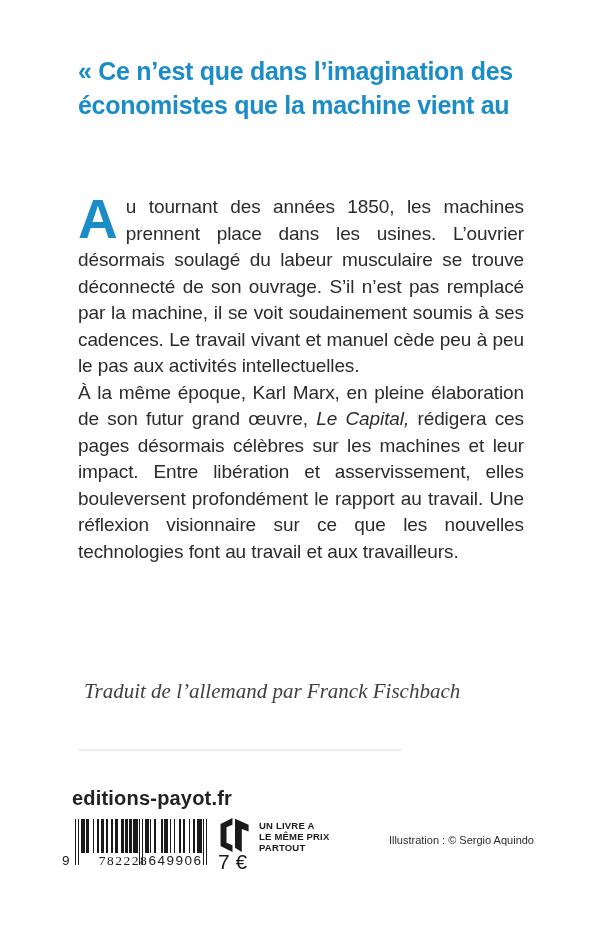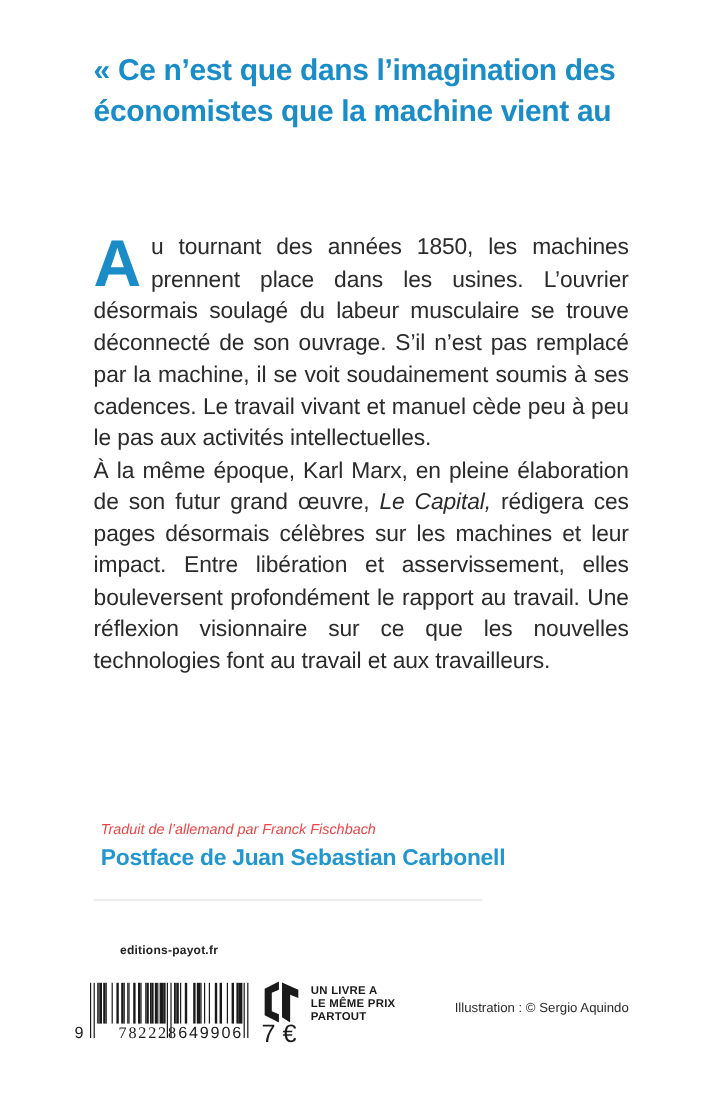--- a/index.html
+++ b/index.html
@@ -2,81 +2,80 @@
 <html><head>
 <meta charset="utf-8">
 <style>
   html,body{margin:0;padding:0;background:#ffffff;}
   .page{
     position:relative;width:600px;height:926px;background:#ffffff;overflow:hidden;
     font-family:"Liberation Sans", sans-serif;color:#2b2b2b;
   }
   
   .quote{
-    position:absolute;left:78px;top:42px;width:460px;
+    position:absolute;left:78px;top:54px;width:460px;
     font-weight:700;font-size:25px;line-height:34px;letter-spacing:-0.3px;
   }
   
   .body-copy{
     position:absolute;left:78px;top:194px;width:446px;
     font-size:19px;line-height:26.5px;text-align:justify;color:#2b2b2b;
     letter-spacing:-0.1px;
   }
   .body-copy p{margin:0;}
   .dropcap{
     float:left;font-size:55px;line-height:45px;font-weight:700;
     margin:3px 9px 0 0;letter-spacing:-1px;
   }
   .italic{font-style:italic;margin-top:24px;}
   
   .credits{position:absolute;left:84px;top:679px;}
-  .credit-translator{font-style:italic;font-size:12px;line-height:25px;color:#ef4444;}
+  .credit-translator{font-style:italic;font-size:21px;line-height:25px;color:#404040;font-family:Liberation Serif, serif;}
   .credit-blue{font-weight:700;font-size:19px;line-height:24.5px;letter-spacing:-0.2px;}
   
   .artifact{position:absolute;left:78px;top:749px;width:324px;height:2px;background:#ededed;}
   
-  .site-url{position:absolute;left:72px;top:787px;font-size:10px;font-weight:700;color:#222;letter-spacing:0.2px;margin-left:28px;}
+  .site-url{position:absolute;left:72px;top:787px;font-size:20px;font-weight:700;color:#222;letter-spacing:0.2px;}
   .barcode{position:absolute;left:62px;top:819px;width:150px;height:54px;}
   .bars{position:absolute;left:13px;top:0;display:flex;align-items:flex-start;}
   .bc-m{width:1.4px;height:34px;}
   .bc-m.on{background:#1a1a1a;}
   .bc-m.on.tall{height:46px;}
   .bc-digit{position:absolute;top:34px;font-size:13.5px;color:#1a1a1a;}
   .bc-first{left:0;}
   .bc-left{left:33px;width:57px;text-align:center;letter-spacing:1.5px;font-family:Liberation Serif, serif;}
   .bc-right{left:85px;width:57px;text-align:center;letter-spacing:1.5px;}
   .price{position:absolute;left:218px;top:850px;font-size:21px;color:#1a1a1a;}
   .fixedprice-logo{position:absolute;left:217px;top:818px;width:36px;height:34px;}
   .logo-text{
     position:absolute;left:259px;top:821px;font-size:9.5px;font-weight:700;
     line-height:10.8px;color:#1a1a1a;letter-spacing:0.2px;white-space:nowrap;
   }
   .colophon{
-    position:absolute;right:76px;top:834px;text-align:right;
+    position:absolute;right:66px;top:834px;text-align:right;
     font-size:11px;line-height:13.5px;color:#2b2b2b;
   }
 </style>
 </head>
 <body>
 
 <div class="page">
 
   <div class="quote" style="color: rgb(26, 140, 200);">
     <div>« Ce n’est que dans l’imagination des</div>
     <div>économistes que la machine vient au</div>
   </div>
 
   <div class="body-copy">
     <p><span class="dropcap" style="color: rgb(26, 140, 200);">A</span><span>u tournant des années 1850, les machines prennent place dans les usines. L’ouvrier désormais soulagé du labeur musculaire se trouve déconnecté de son ouvrage. S’il n’est pas remplacé par la machine, il se voit soudainement soumis à ses cadences. Le travail vivant et manuel cède peu à peu le pas aux activités intellectuelles.</span></p>
     <p><span>À la même époque, Karl Marx, en pleine élaboration de son futur grand œuvre, </span><span class="italic">Le Capital,</span><span> rédigera ces pages désormais célèbres sur les machines et leur impact. Entre libération et asservissement, elles bouleversent profondément le rapport au travail. Une réflexion visionnaire sur ce que les nouvelles technologies font au travail et aux travailleurs.</span></p>
   </div>
 
   <div class="credits">
     <div class="credit-translator">Traduit de l’allemand par Franck Fischbach</div>
-    <div class="credit-blue" style="color: rgb(33, 150, 208);">Postface de Juan Sebastian Carbonell</div>
   </div>
 
   <div class="artifact"></div>
 
   <div class="site-url">editions-payot.fr</div>
 
   <div class="barcode">
     <div class="bars">
         <span class="bc-m on tall"></span>
         <span class="bc-m tall"></span>

